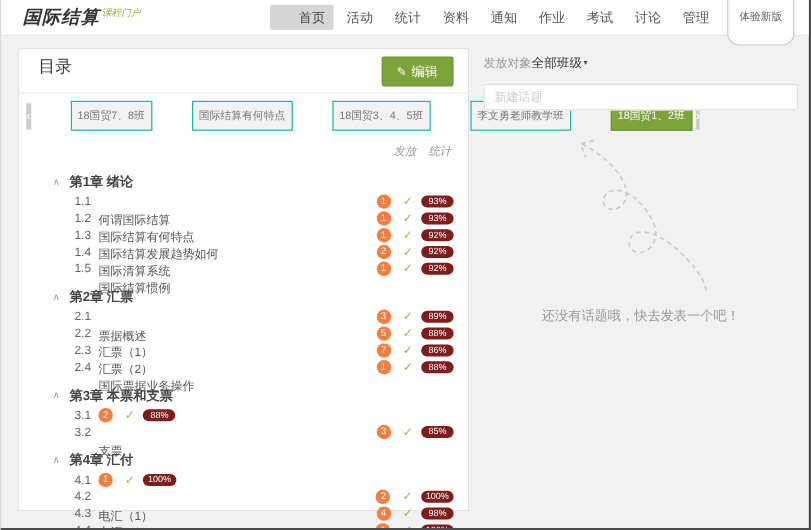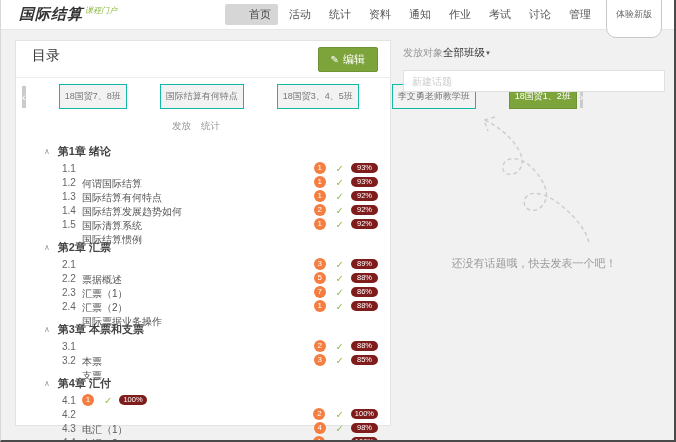--- a/index.html
+++ b/index.html
@@ -30,22 +30,22 @@
   .pencil { font-size:10px; }
 
   .tabs-row { display:flex; align-items:center; gap:3px; padding:6px 6px; }
   .tab-arrow { width:13px; height:22px; background:#cbcbcb; color:#fff; border:none;
                font-size:11px; line-height:20px; cursor:pointer; padding:0; }
   .class-tabs { display:flex; gap:3px; flex:1; }
   .class-tab { font-size:9px; color:#777; background:#f2f2f2; border:1px solid #14b8a6;
                padding:5px 5px; white-space:nowrap; cursor:pointer;margin-left:30px; }
   .class-tab.active { background:#7da33b; border-color:#6f9232; color:#fff; }
 
-  .col-headers { display:flex; justify-content:center; gap:10px; padding:5px 14px 2px 0;
-                 font-size:9.5px; color:#999; }
+  .col-headers { display:flex; justify-content:flex-end; gap:10px; padding:5px 14px 2px 0;
+                 font-size:9.5px; color:#999;font-style:italic; }
 
   .chapter-list { padding:0 12px 0 0; }
   .chapter { margin-top:7px; }
   .chapter-head { display:flex; align-items:center; gap:8px; padding:2px 0 2px 28px; cursor:pointer; }
   .caret { color:#999; font-size:8px; }
   .chapter-title { font-size:11px; font-weight:bold; color:#444; }
   .toc-row { display:flex; align-items:center; height:14px; padding-left:46px; cursor:pointer; }
   .sec-no { font-size:10px; color:#666; width:20px; }
   .sec-title { font-size:10px; color:#555; flex:1;margin-top:31px; }
   .count-badge { width:12px; height:12px; border-radius:50%; background:#f57d3f; color:#fff;
@@ -189,21 +189,20 @@
             <span class="pct-pill">88%</span>
           </div>
         </div>
         <div class="chapter">
           <div class="chapter-head">
             <span class="caret">∧</span>
             <span class="chapter-title">第3章 本票和支票</span>
           </div>
           <div class="toc-row">
             <span class="sec-no">3.1</span>
-            <span class="sec-title">本票</span>
             <span class="count-badge">2</span>
             <span class="check">✓</span>
             <span class="pct-pill">88%</span>
           </div>
           <div class="toc-row">
             <span class="sec-no">3.2</span>
             <span class="sec-title">支票</span>
             <span class="count-badge">3</span>
             <span class="check">✓</span>
             <span class="pct-pill">85%</span>

